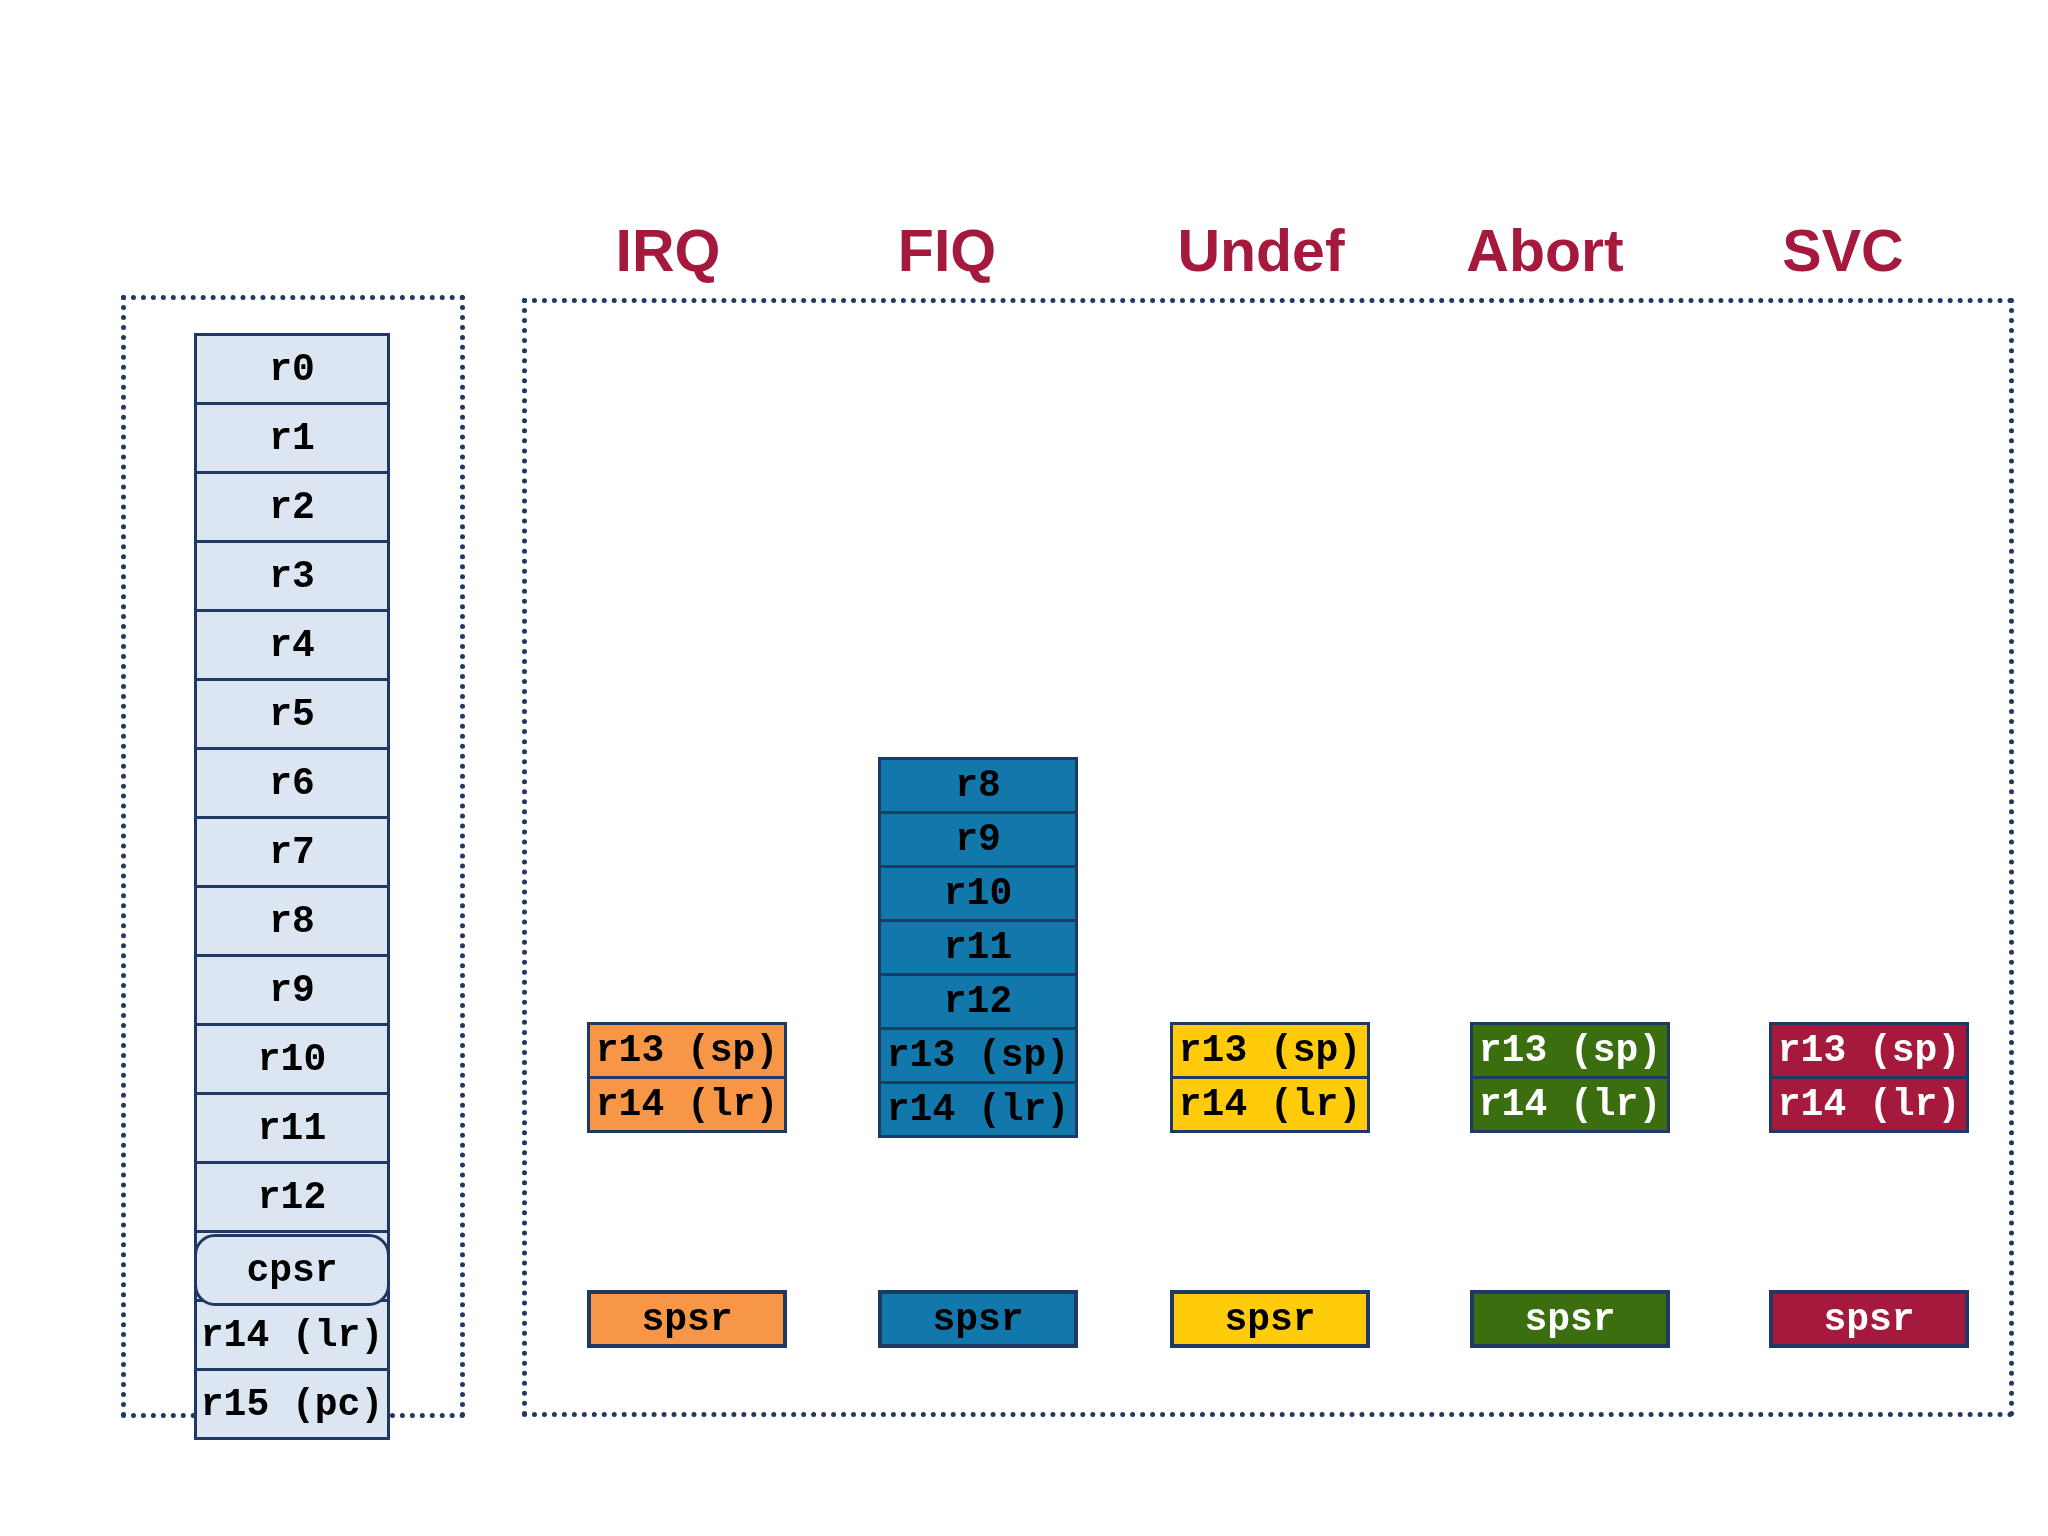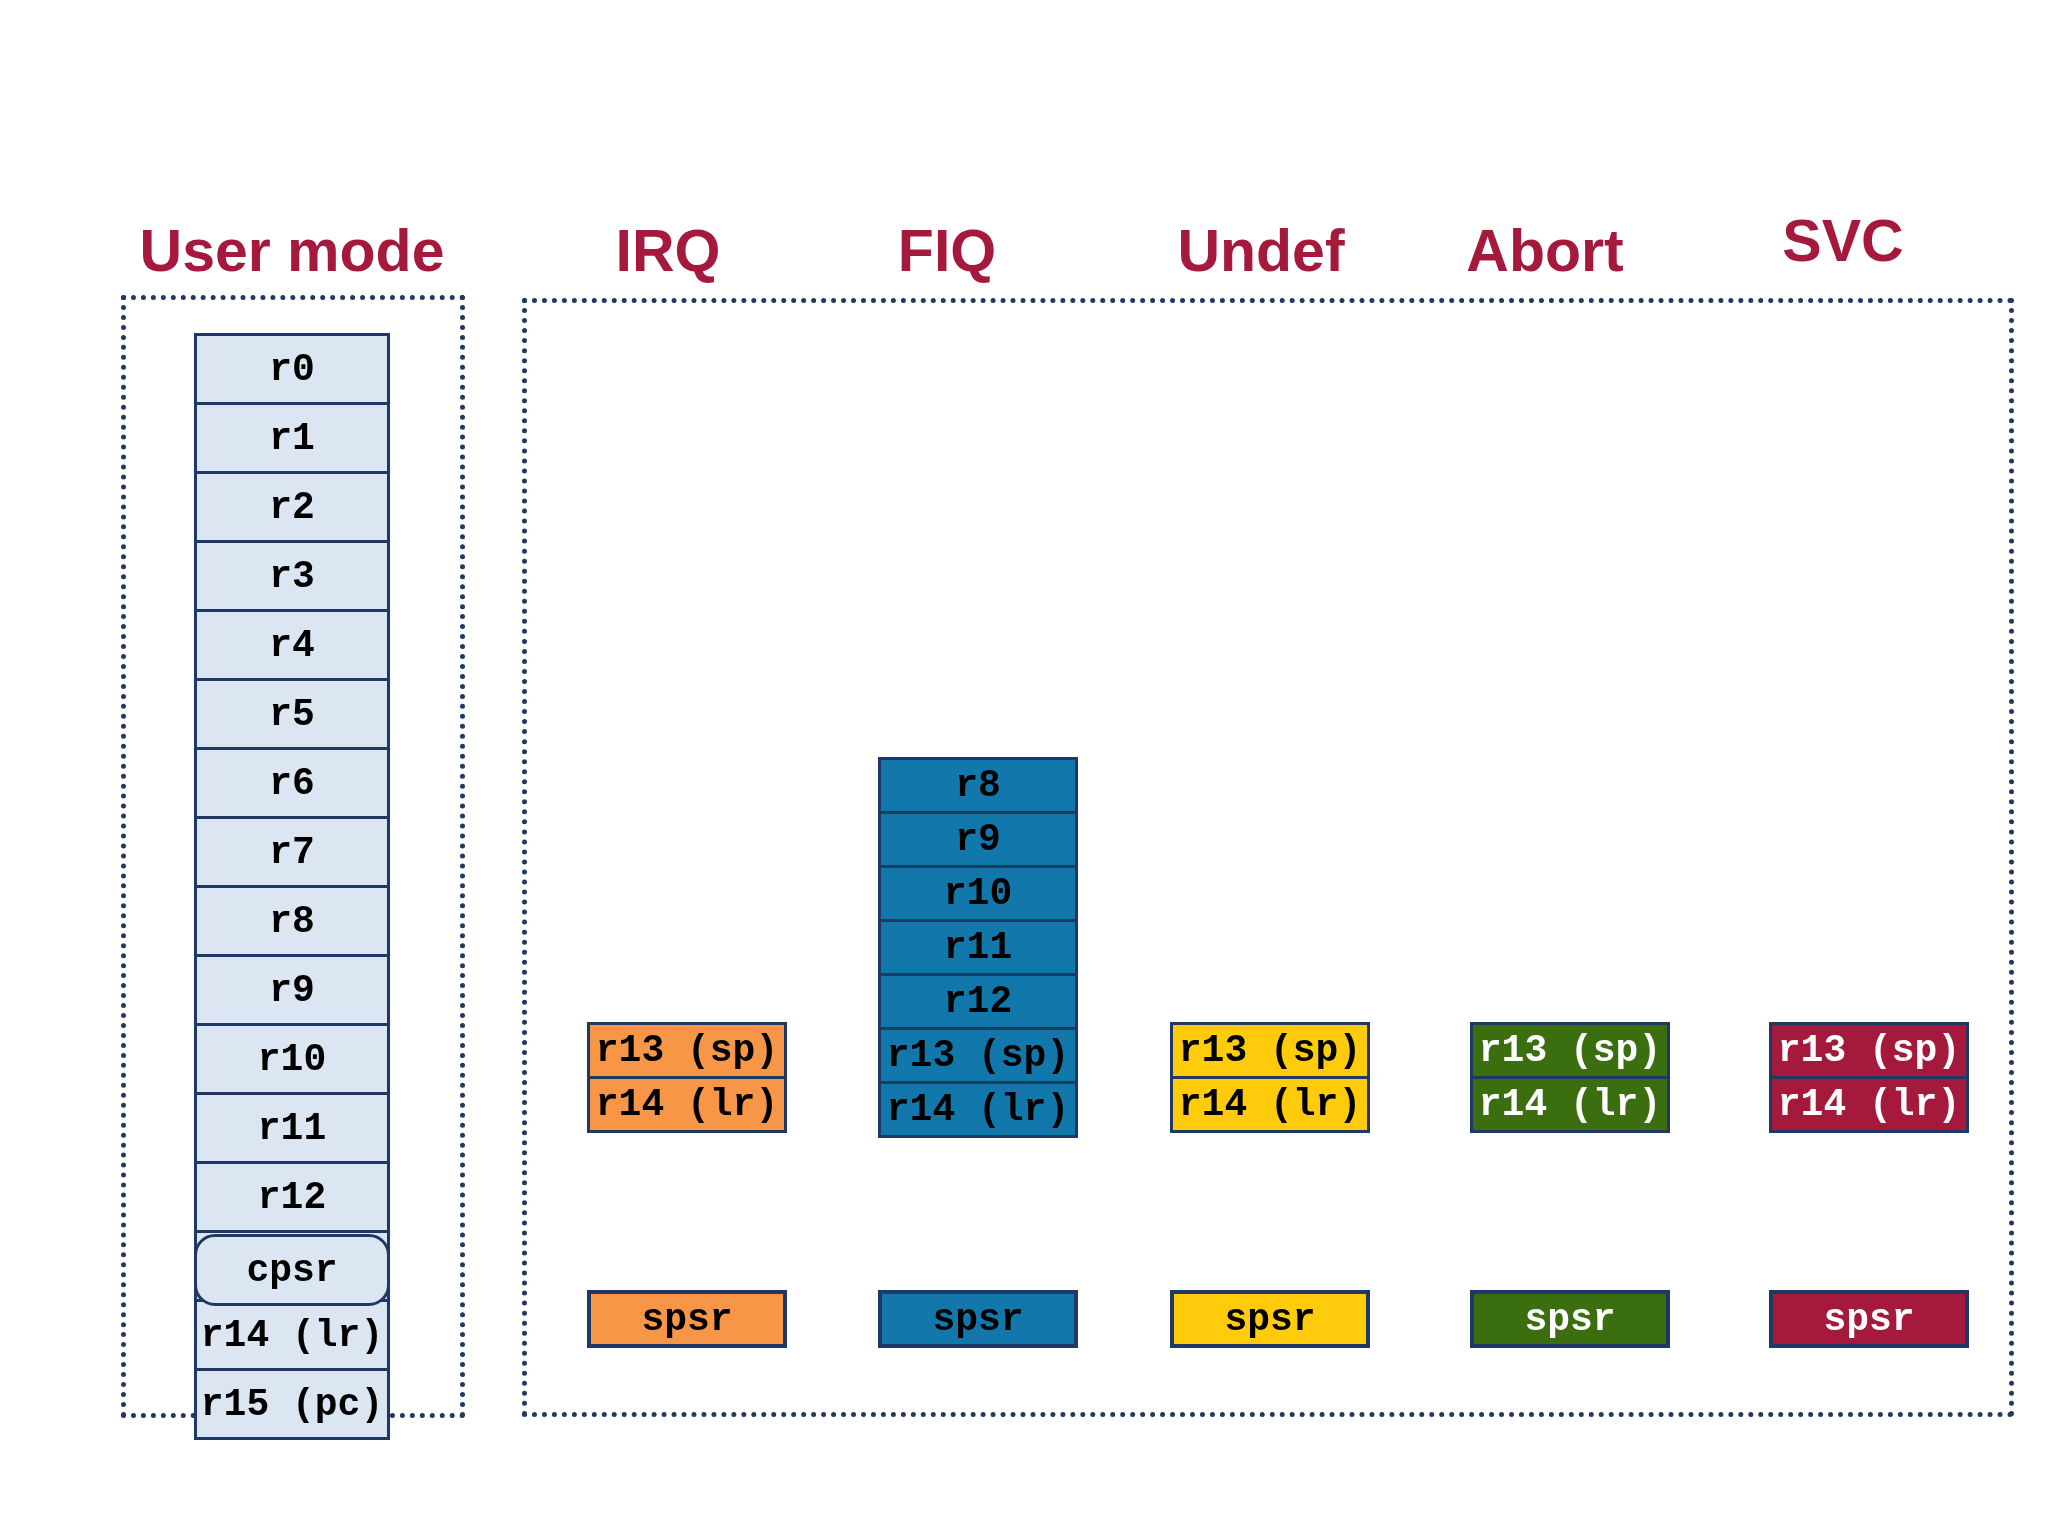--- a/index.html
+++ b/index.html
@@ -38,21 +38,20 @@
   .cell.banked{width:200px;height:57px;}
   .cell.statusbox{margin-top:0;border-width:4px;height:58px;}
   .cpsr{position:absolute;left:68px;top:937px;border-radius:21px;}
   .spsr-abs{position:absolute;}
 </style>
 </head>
 <body>
 
 <div id="page" style="--navy: #1F3864; --title-blue: #2E5A92; --label-red: #A5193D; --user-fill: #DCE6F2;">
 
-  <div class="hdr" style="left:292px;top:222px">User mode</div>
 
   <div class="user-box">
     <div class="stack" style="left:68px;top:33px">
         <div class="cell user">r0</div>
         <div class="cell user">r1</div>
         <div class="cell user">r2</div>
         <div class="cell user">r3</div>
         <div class="cell user">r4</div>
         <div class="cell user">r5</div>
         <div class="cell user">r6</div>
@@ -92,19 +91,19 @@
       <div class="cell banked" style="background: rgb(255, 203, 11); color: rgb(0, 0, 0);">r13 (sp)</div>
       <div class="cell banked" style="background: rgb(255, 203, 11); color: rgb(0, 0, 0);">r14 (lr)</div>
     </div>
     <div class="cell banked statusbox spsr-abs" style="background: rgb(255, 203, 11); color: rgb(0, 0, 0); left: 1170px; top: 1290px;">spsr</div>
     <div class="hdr" style="left: 1545px; top: 222px;">Abort</div>
     <div class="stack" style="left: 1470px; top: 1022px;">
       <div class="cell banked" style="background: rgb(59, 110, 14); color: rgb(255, 255, 255);">r13 (sp)</div>
       <div class="cell banked" style="background: rgb(59, 110, 14); color: rgb(255, 255, 255);">r14 (lr)</div>
     </div>
     <div class="cell banked statusbox spsr-abs" style="background: rgb(59, 110, 14); color: rgb(255, 255, 255); left: 1470px; top: 1290px;">spsr</div>
-    <div class="hdr" style="left: 1843px; top: 212px;">SVC</div>
+    <div class="hdr" style="left: 1843px; top: 222px;">SVC</div>
     <div class="stack" style="left: 1769px; top: 1022px;">
       <div class="cell banked" style="background: rgb(165, 25, 61); color: rgb(255, 255, 255);">r13 (sp)</div>
       <div class="cell banked" style="background: rgb(165, 25, 61); color: rgb(255, 255, 255);">r14 (lr)</div>
     </div>
     <div class="cell banked statusbox spsr-abs" style="background: rgb(165, 25, 61); color: rgb(255, 255, 255); left: 1769px; top: 1290px;">spsr</div>
   </div>
 
 </body></html>

